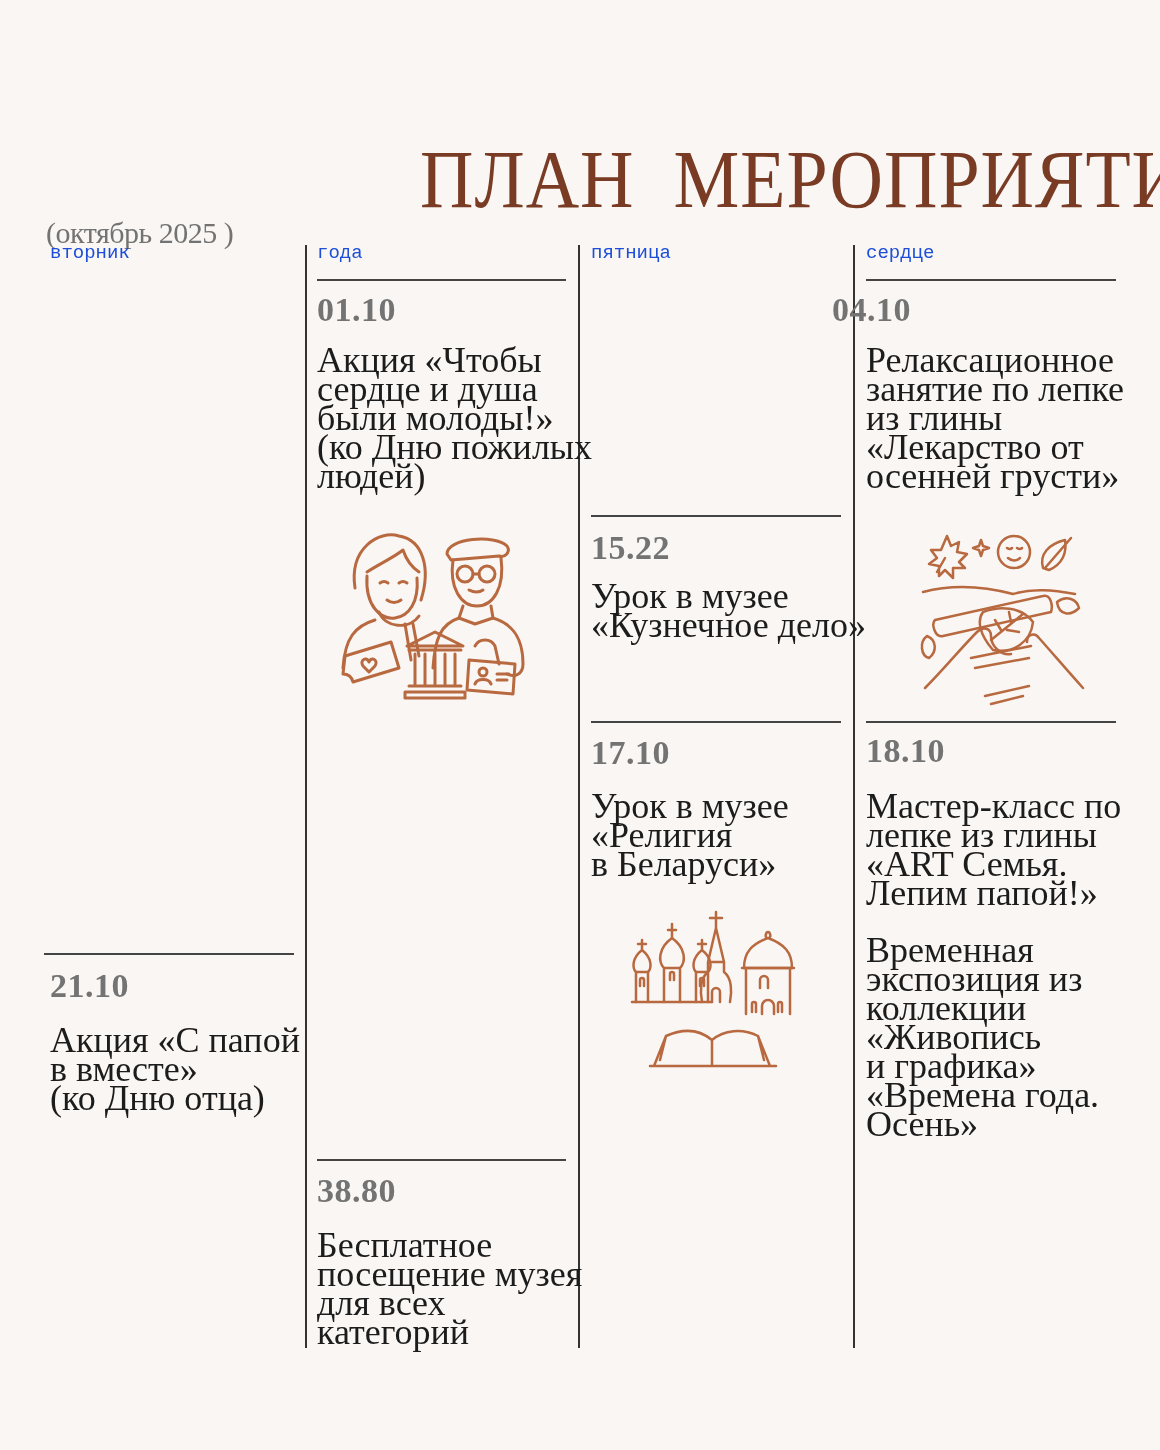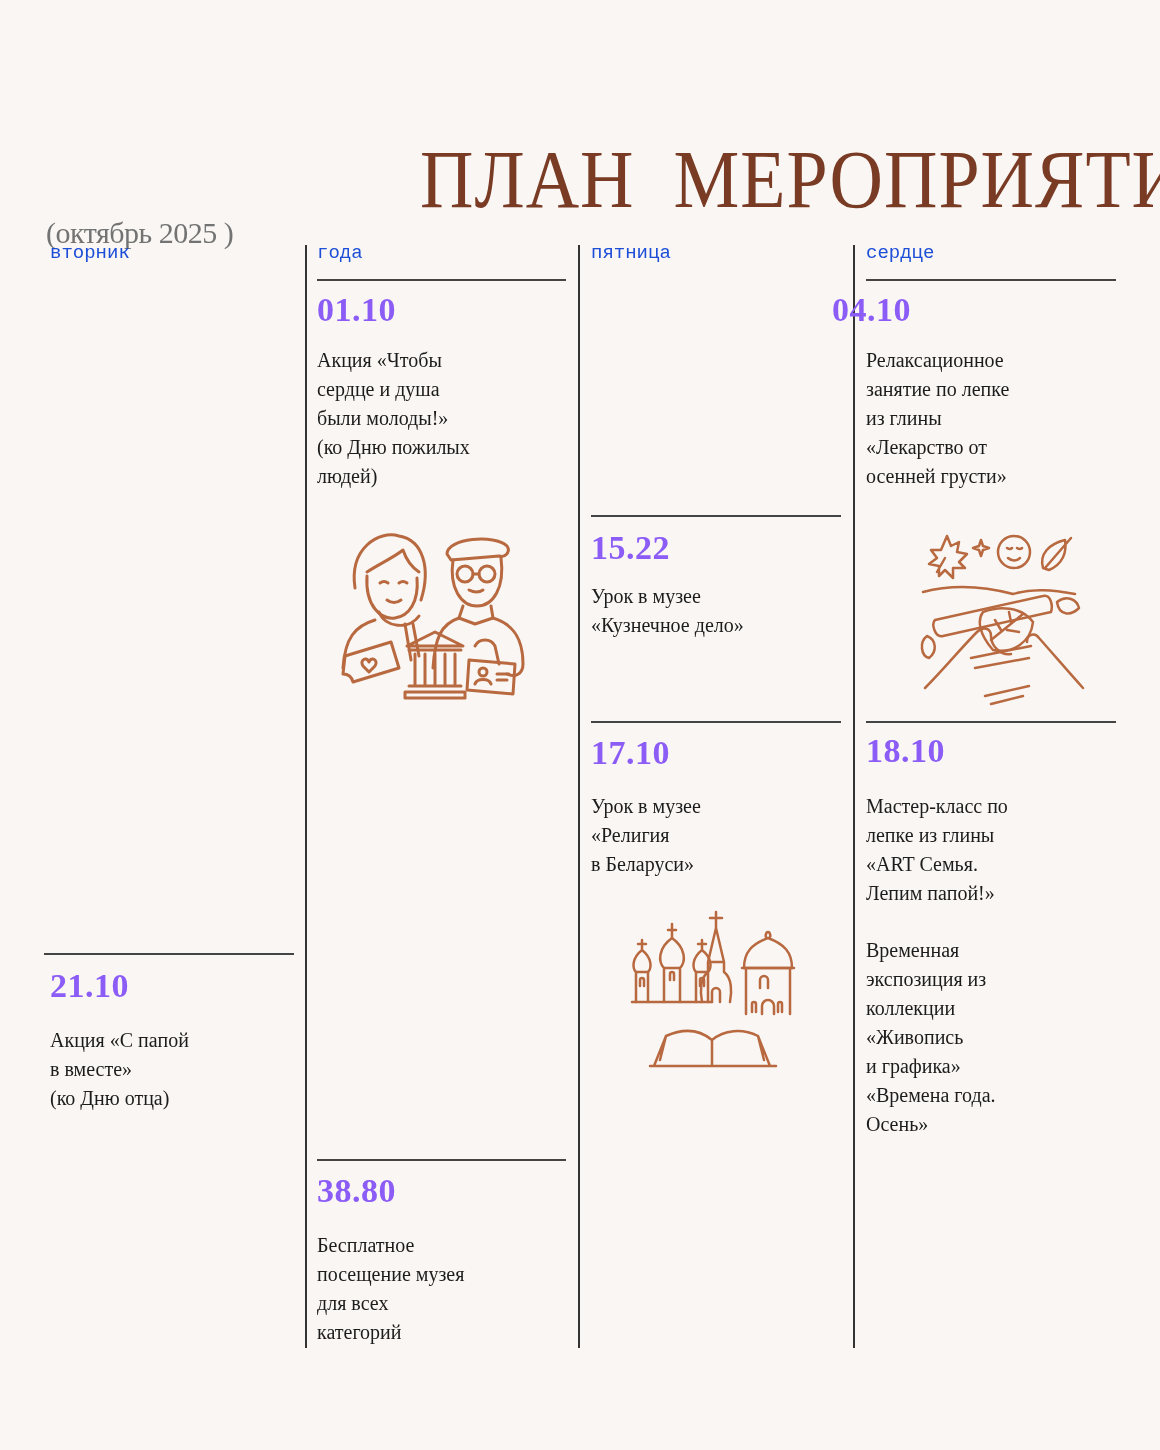--- a/index.html
+++ b/index.html
@@ -2,22 +2,22 @@
 <html><head>
 <meta charset="utf-8">
 <style>
   html,body{margin:0;padding:0;}
   body{width:1160px;height:1450px;background:#f9f6f3;position:relative;overflow:hidden;color:#1a1a1a;}
   .month{position:absolute;left:46px;top:168px;font-family:Liberation Serif, serif;font-size:30px;color:#737373;letter-spacing:-0.5px;margin-top:48px;}
   .title{position:absolute;left:420px;top:132px;font-family:"Liberation Serif",serif;font-size:74px;color:#7a3b24;letter-spacing:1px;white-space:pre;transform:scaleY(1.12);transform-origin:top left;}
   .vline{position:absolute;top:245px;width:1.5px;height:1103px;background:#333;}
   .dayname{position:absolute;top:242px;font-family:Liberation Mono, monospace;font-size:19px;color:#1d4ed8;}
   .hline{position:absolute;height:1.5px;background:#444;}
-  .date{position:absolute;font-family:"Liberation Serif",serif;font-size:34px;font-weight:bold;color:#8b5cf6;letter-spacing:0.5px;}
-  .desc{position:absolute;font-family:"Liberation Serif",serif;font-size:20px;line-height:29px;color:#1c1c1c;white-space:pre-line;}
+  .date{position:absolute;font-family:"Liberation Serif",serif;font-size:34px;font-weight:bold;color:#737373;letter-spacing:0.5px;}
+  .desc{position:absolute;font-family:"Liberation Serif",serif;font-size:36px;line-height:29px;color:#1c1c1c;white-space:pre-line;}
   .illus{position:absolute;}
   .illus svg{display:block;}
 </style>
 </head>
 <body>
 
 <div class="month">(октябрь 2025 )</div>
 <div class="title">ПЛАН  МЕРОПРИЯТИЙ</div>
 
 <div class="vline" style="left:305px"></div>

